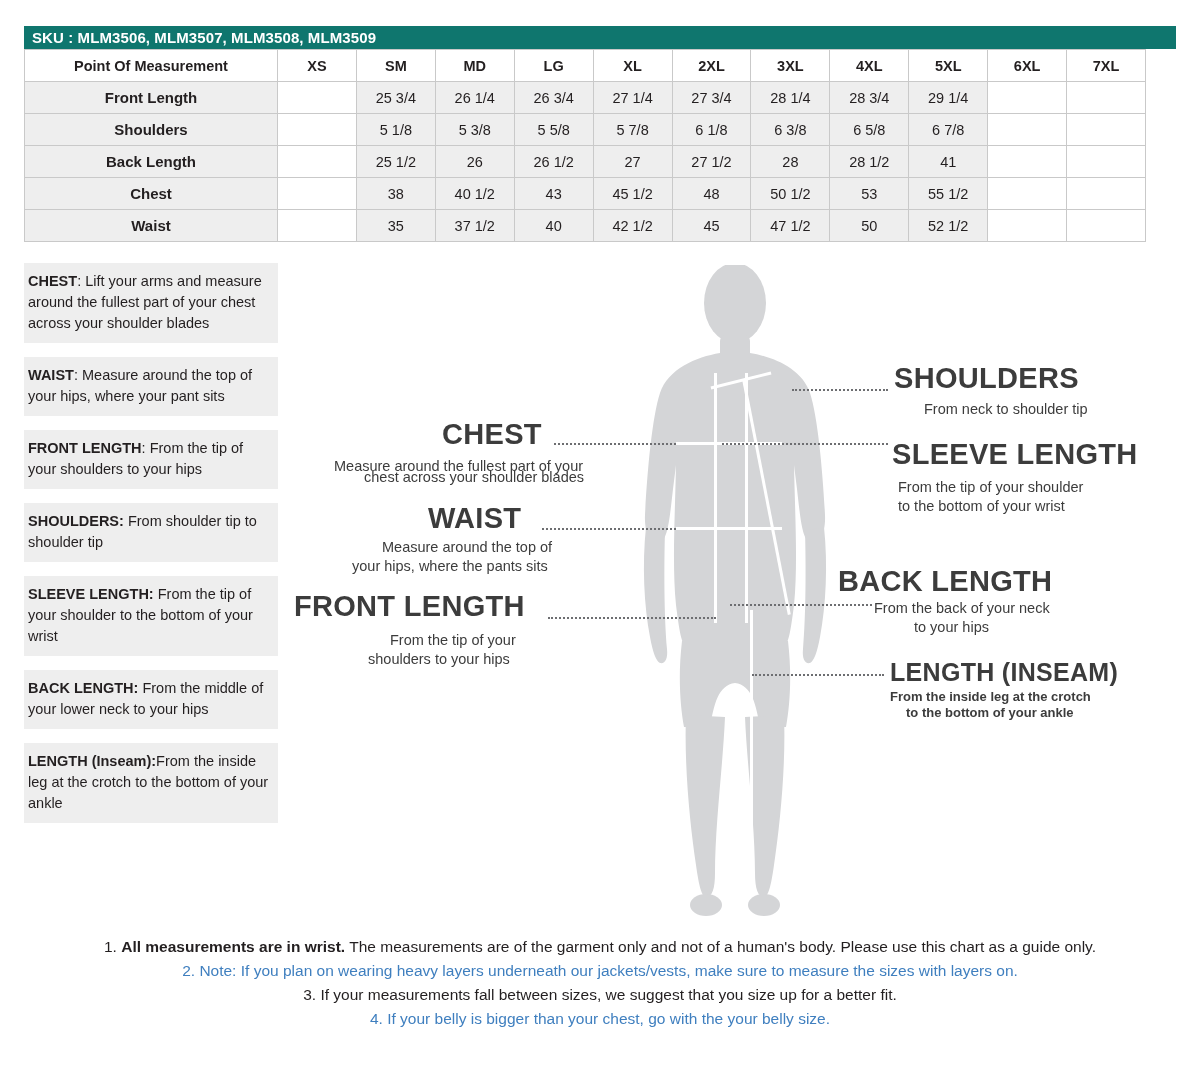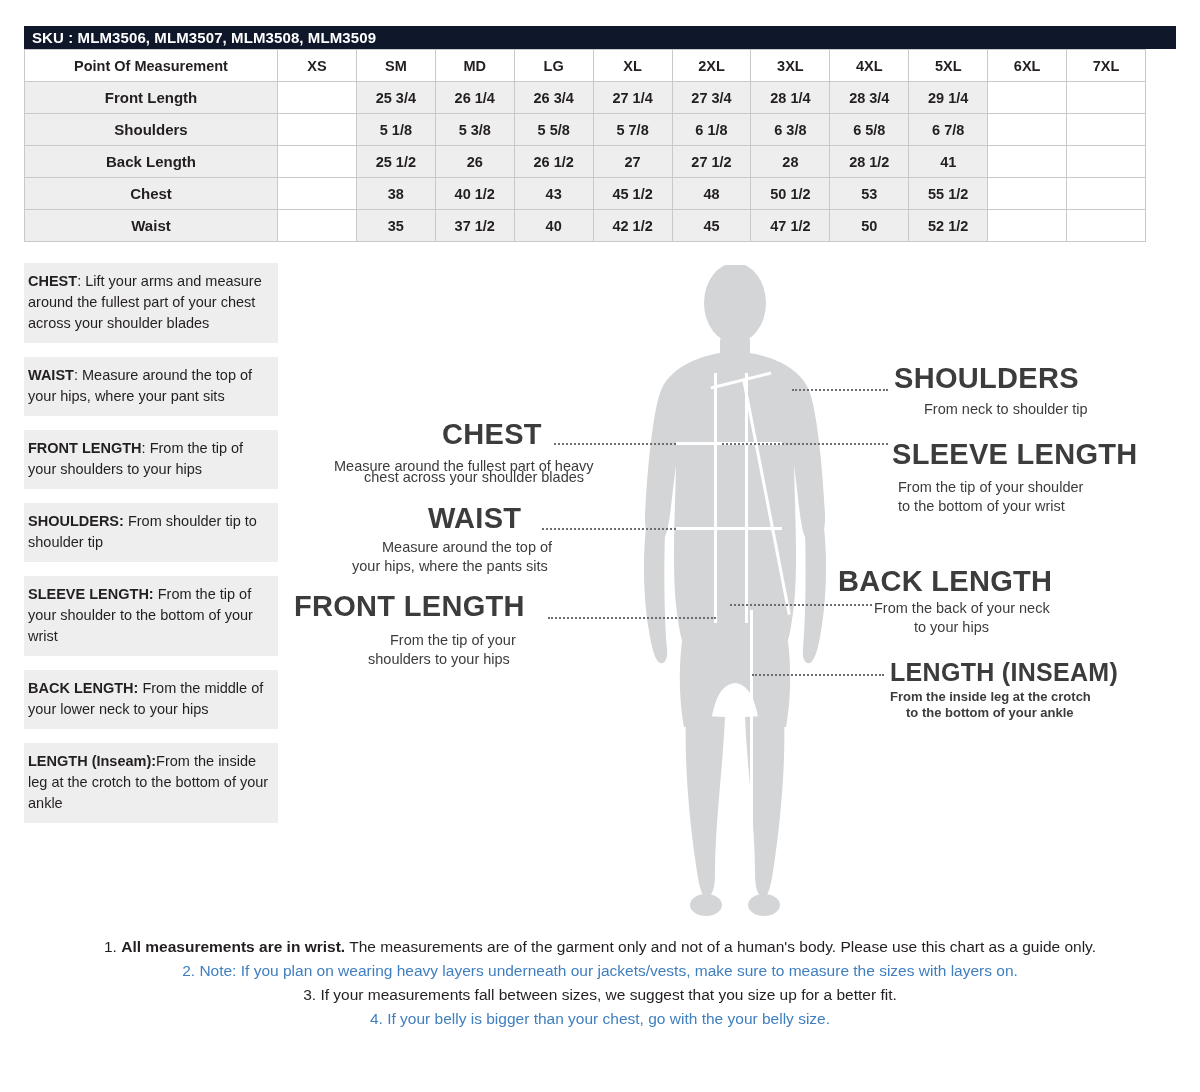--- a/index.html
+++ b/index.html
@@ -16,21 +16,21 @@
     overflow: hidden;
   }
 
   
   #sku-bar {
     position: absolute;
     left: 24px;
     top: 26px;
     width: 1152px;
     height: 23px;
-    background: #0f172a;
+    background: #0f766e;
     color: #ffffff;
     font-size: 15px;
     font-weight: bold;
     line-height: 23px;
     padding-left: 8px;
     box-sizing: border-box;
     letter-spacing: 0.1px;
   }
 
   
@@ -57,21 +57,21 @@
   #size-table th.pom-head {
     width: 252px;
   }
   #size-table tbody th.row-label {
     font-weight: bold;
     background: #eeeeee;
     font-size: 15px;
   }
   #size-table tbody td {
     background: #eeeeee;
-    font-weight: bold;
+    font-weight: normal;
   }
   #size-table tbody td.empty {
     background: #ffffff;
   }
 
   
   #definitions {
     position: absolute;
     left: 24px;
     top: 263px;
@@ -327,21 +327,21 @@
   <div class="solidline" style="left:386px; top:187px; width:106px; height:3px;"></div>
   <div class="solidline" style="left:386px; top:272px; width:106px; height:3px;"></div>
   <div class="solidline" style="left:424px; top:118px; width:3px; height:250px;"></div>
   <div class="solidline" style="left:455px; top:118px; width:3px; height:250px;"></div>
   <div class="solidline" style="left:452px; top:124px; width:3px; height:240px; transform:rotate(-11deg); transform-origin: top center;"></div>
   <div class="solidline" style="left:420px; top:124px; width:62px; height:3px; transform:rotate(-14deg);"></div>
   <div class="solidline" style="left:460px; top:355px; width:3px; height:245px;"></div>
 
   <div class="fig-label fig-title" style="left:152px; top:163px;">CHEST</div>
   <div class="dotline" style="left:264px; top:188px; width:122px;"></div>
-  <div class="fig-label fig-sub" style="left:44px; top:202px;">Measure around the fullest part of heavy</div>
+  <div class="fig-label fig-sub" style="left:44px; top:202px;">Measure around the fullest part of your</div>
   <div class="fig-label fig-sub" style="left:74px; top:213px;">chest across your shoulder blades</div>
 
   <div class="fig-label fig-title" style="left:138px; top:247px;">WAIST</div>
   <div class="dotline" style="left:252px; top:273px; width:134px;"></div>
   <div class="fig-label fig-sub" style="left:92px; top:283px;">Measure around the top of</div>
   <div class="fig-label fig-sub" style="left:62px; top:302px;">your hips, where the pants sits</div>
 
   <div class="fig-label fig-title" style="left:4px; top:335px;">FRONT LENGTH</div>
   <div class="dotline" style="left:258px; top:362px; width:168px;"></div>
   <div class="fig-label fig-sub" style="left:100px; top:376px;">From the tip of your</div>

